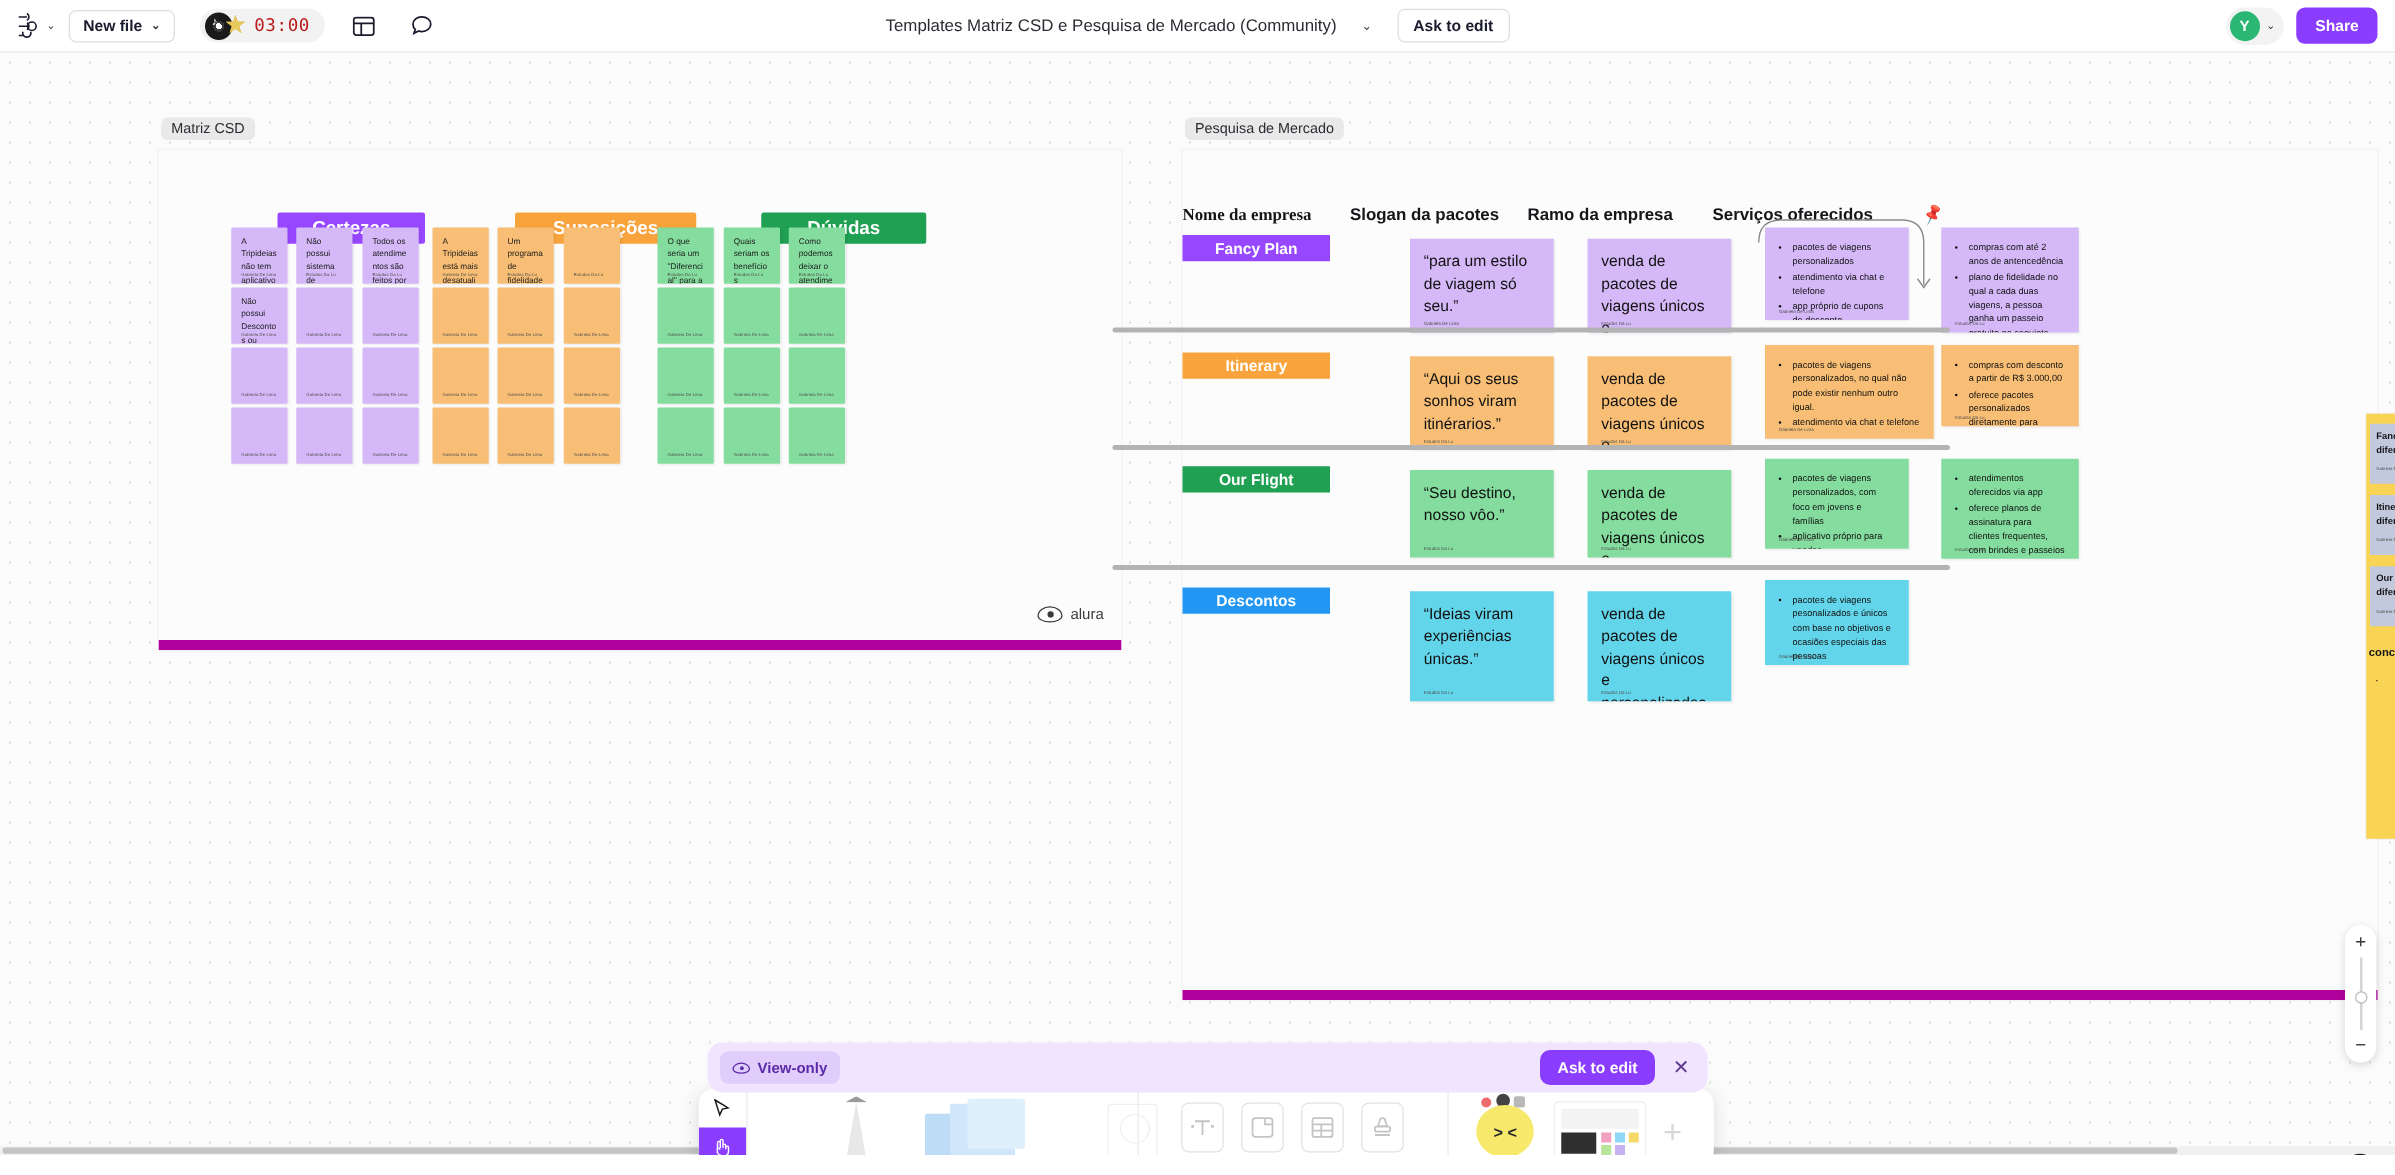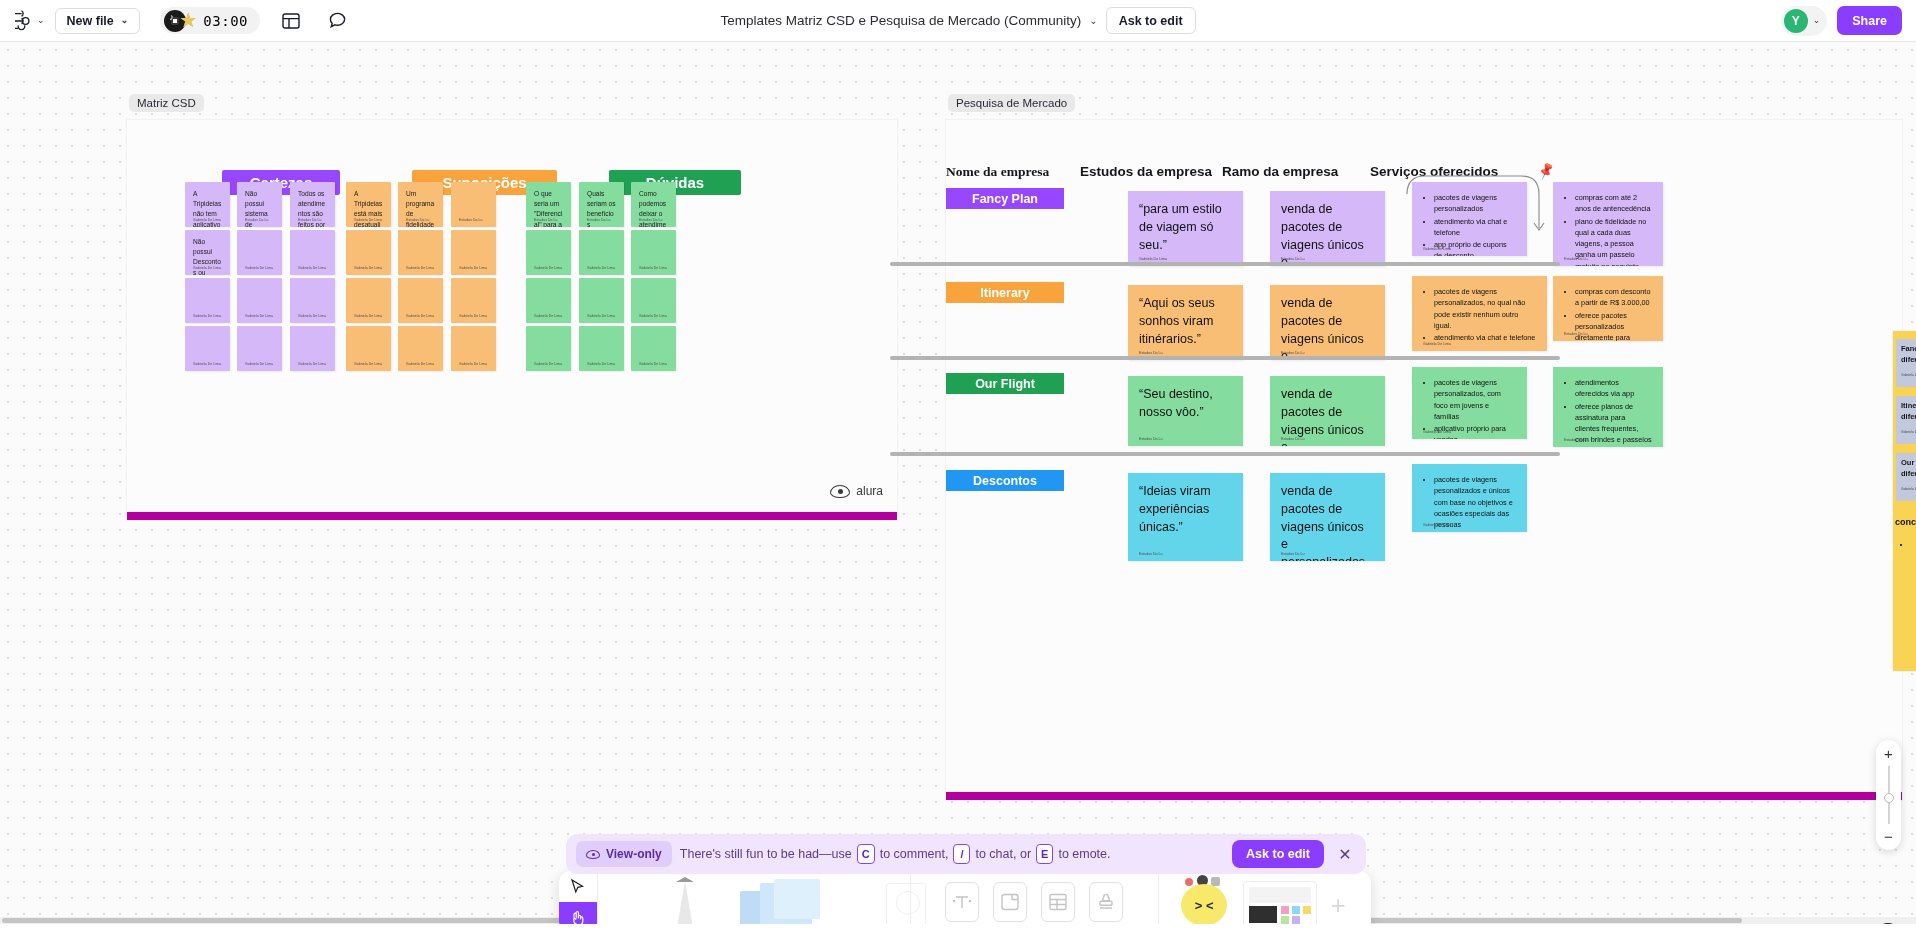--- a/index.html
+++ b/index.html
@@ -34,29 +34,29 @@
     background: radial-gradient(circle, #fff 0 2.5px, #3a3a3a 2.5px 4.5px, #1a1a1a 4.5px 100%);
     position: relative; flex: 0 0 auto;
   }
   .vinyl:after{ content:"♪"; position:absolute; left:5px; top:2px; font-size:9px; color:#fff;}
   .star-badge {
     width: 21px; height: 21px; margin-left: -9px; position: relative; z-index: 2;
     color: #e8c85a; font-size: 20px; line-height: 20px; text-shadow: 0 0 0 #c9a73c;
   }
   .timer-digits {
     font-family: "DejaVu Sans Mono", monospace; font-size: 14px;
-    color: #000000; letter-spacing: 0.5px; margin-left: 1px;
+    color: #b91c1c; letter-spacing: 0.5px; margin-left: 1px;
   }
   .tb-icon-btn {
     width: 30px; height: 30px; display:flex; align-items:center; justify-content:center;
     cursor:pointer; margin-left: 6px; border-radius:4px;
   }
   .tb-center {
     position:absolute; left:0; right:0; display:flex; align-items:center;
-    justify-content:center; gap: 8px; pointer-events:none;
+    justify-content:center; gap: 20px; pointer-events:none;
   }
   .tb-center > * { pointer-events: auto; }
   .doc-title { font-size: 13.5px; color: #2b2b33; }
   .title-chev { font-size: 10px; color: #444; cursor:pointer; }
   .ask-edit-top {
     border: 1px solid #ddd; border-radius: 6px; height: 27px; padding: 0 12px;
     display:flex; align-items:center; font-size: 12.5px; font-weight: 700;
     color:#1a1a2e; background:#fff; cursor:pointer;
   }
   .tb-right {
@@ -466,21 +466,21 @@
       <span class="eye"></span>
       <span>alura</span>
     </div>
     <div class="board-bottombar"></div>
   </div>
 
   <div class="board" id="board-pm">
     <div class="board-label">Pesquisa de Mercado</div>
     <div id="pm-content">
         <div class="pm-colhead" style="left: 0px; top: 44px; font-family: Liberation Serif, serif;">Nome da empresa</div>
-        <div class="pm-colhead" style="left: 134px; top: 44px;">Estudos da empresa</div>
+        <div class="pm-colhead" style="left: 134px; top: 44px;">Slogan da pacotes</div>
         <div class="pm-colhead" style="left: 276px; top: 44px;">Ramo da empresa</div>
         <div class="pm-colhead" style="left: 424px; top: 44px;">Serviços oferecidos</div>
         <div class="pm-namechip" style="left: 0px; top: 68px; width: 118px; background: rgb(151, 71, 255);">
           <span>Fancy Plan</span>
         </div>
         <div class="pm-note" style="left: 182px; top: 71px; width: 115px; height: 75px; background: rgb(213, 184, 247);">
           <div class="big">“para um estilo de viagem só seu.”</div>
           <div class="pm-author">Gabriela De Lima</div>
         </div>
         <div class="pm-note" style="left: 324px; top: 71px; width: 115px; height: 75px; background: rgb(213, 184, 247);">
@@ -605,29 +605,20 @@
             <li></li>
           </ul>
         </div>
       </div>
   </div>
 
   <div class="vo-banner">
     <div class="vo-pill">
       <span class="vo-eye"></span>
       <span>View-only</span>
-    </div>
-    <div class="vo-text">
-      <span>There's still fun to be had—use</span>
-      <span class="kbd">C</span>
-      <span>to comment,</span>
-      <span class="kbd">/</span>
-      <span>to chat, or</span>
-      <span class="kbd">E</span>
-      <span>to emote.</span>
     </div>
     <div class="vo-ask">Ask to edit</div>
     <div class="vo-close">✕</div>
   </div>
 
   <div class="toolbar">
     <div class="tool-rail">
       <div class="tool-cell">
         <svg width="13" height="15" viewBox="0 0 13 15">
             <path d="M1 1l10.5 6.3-4.6 1-2.1 4.6z" fill="none" stroke="#1a1a1a" stroke-width="1.2"></path>

